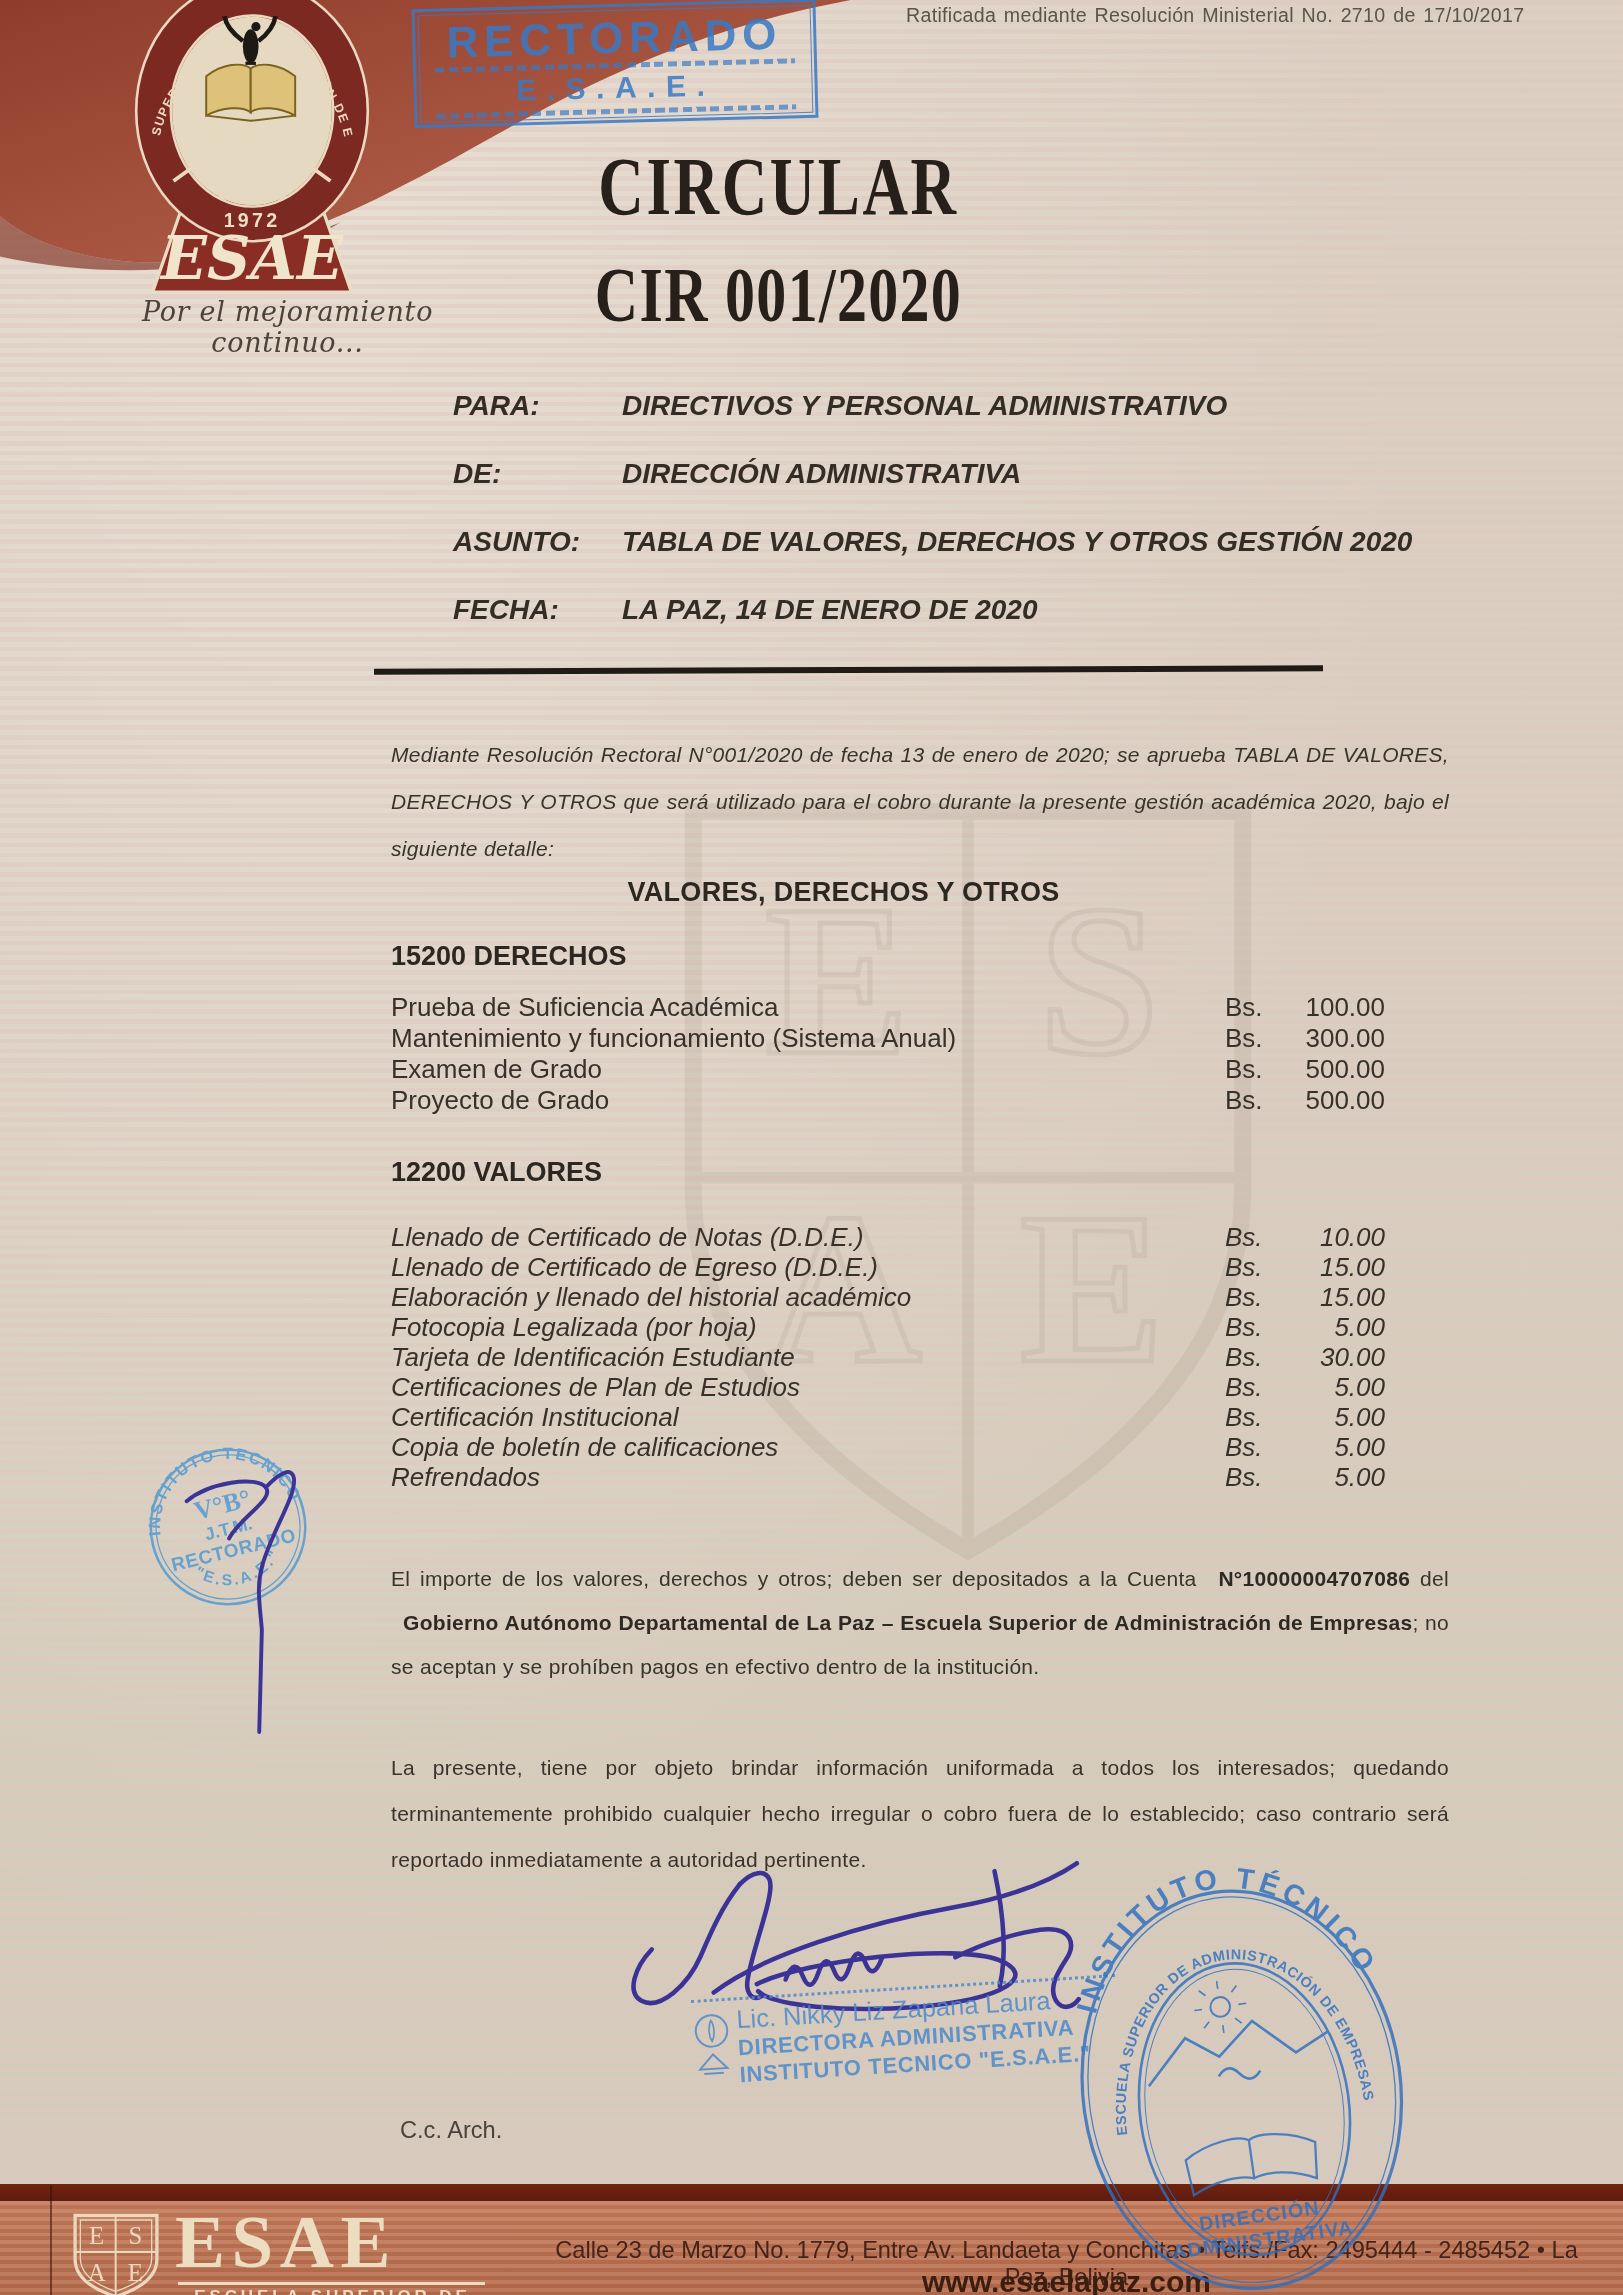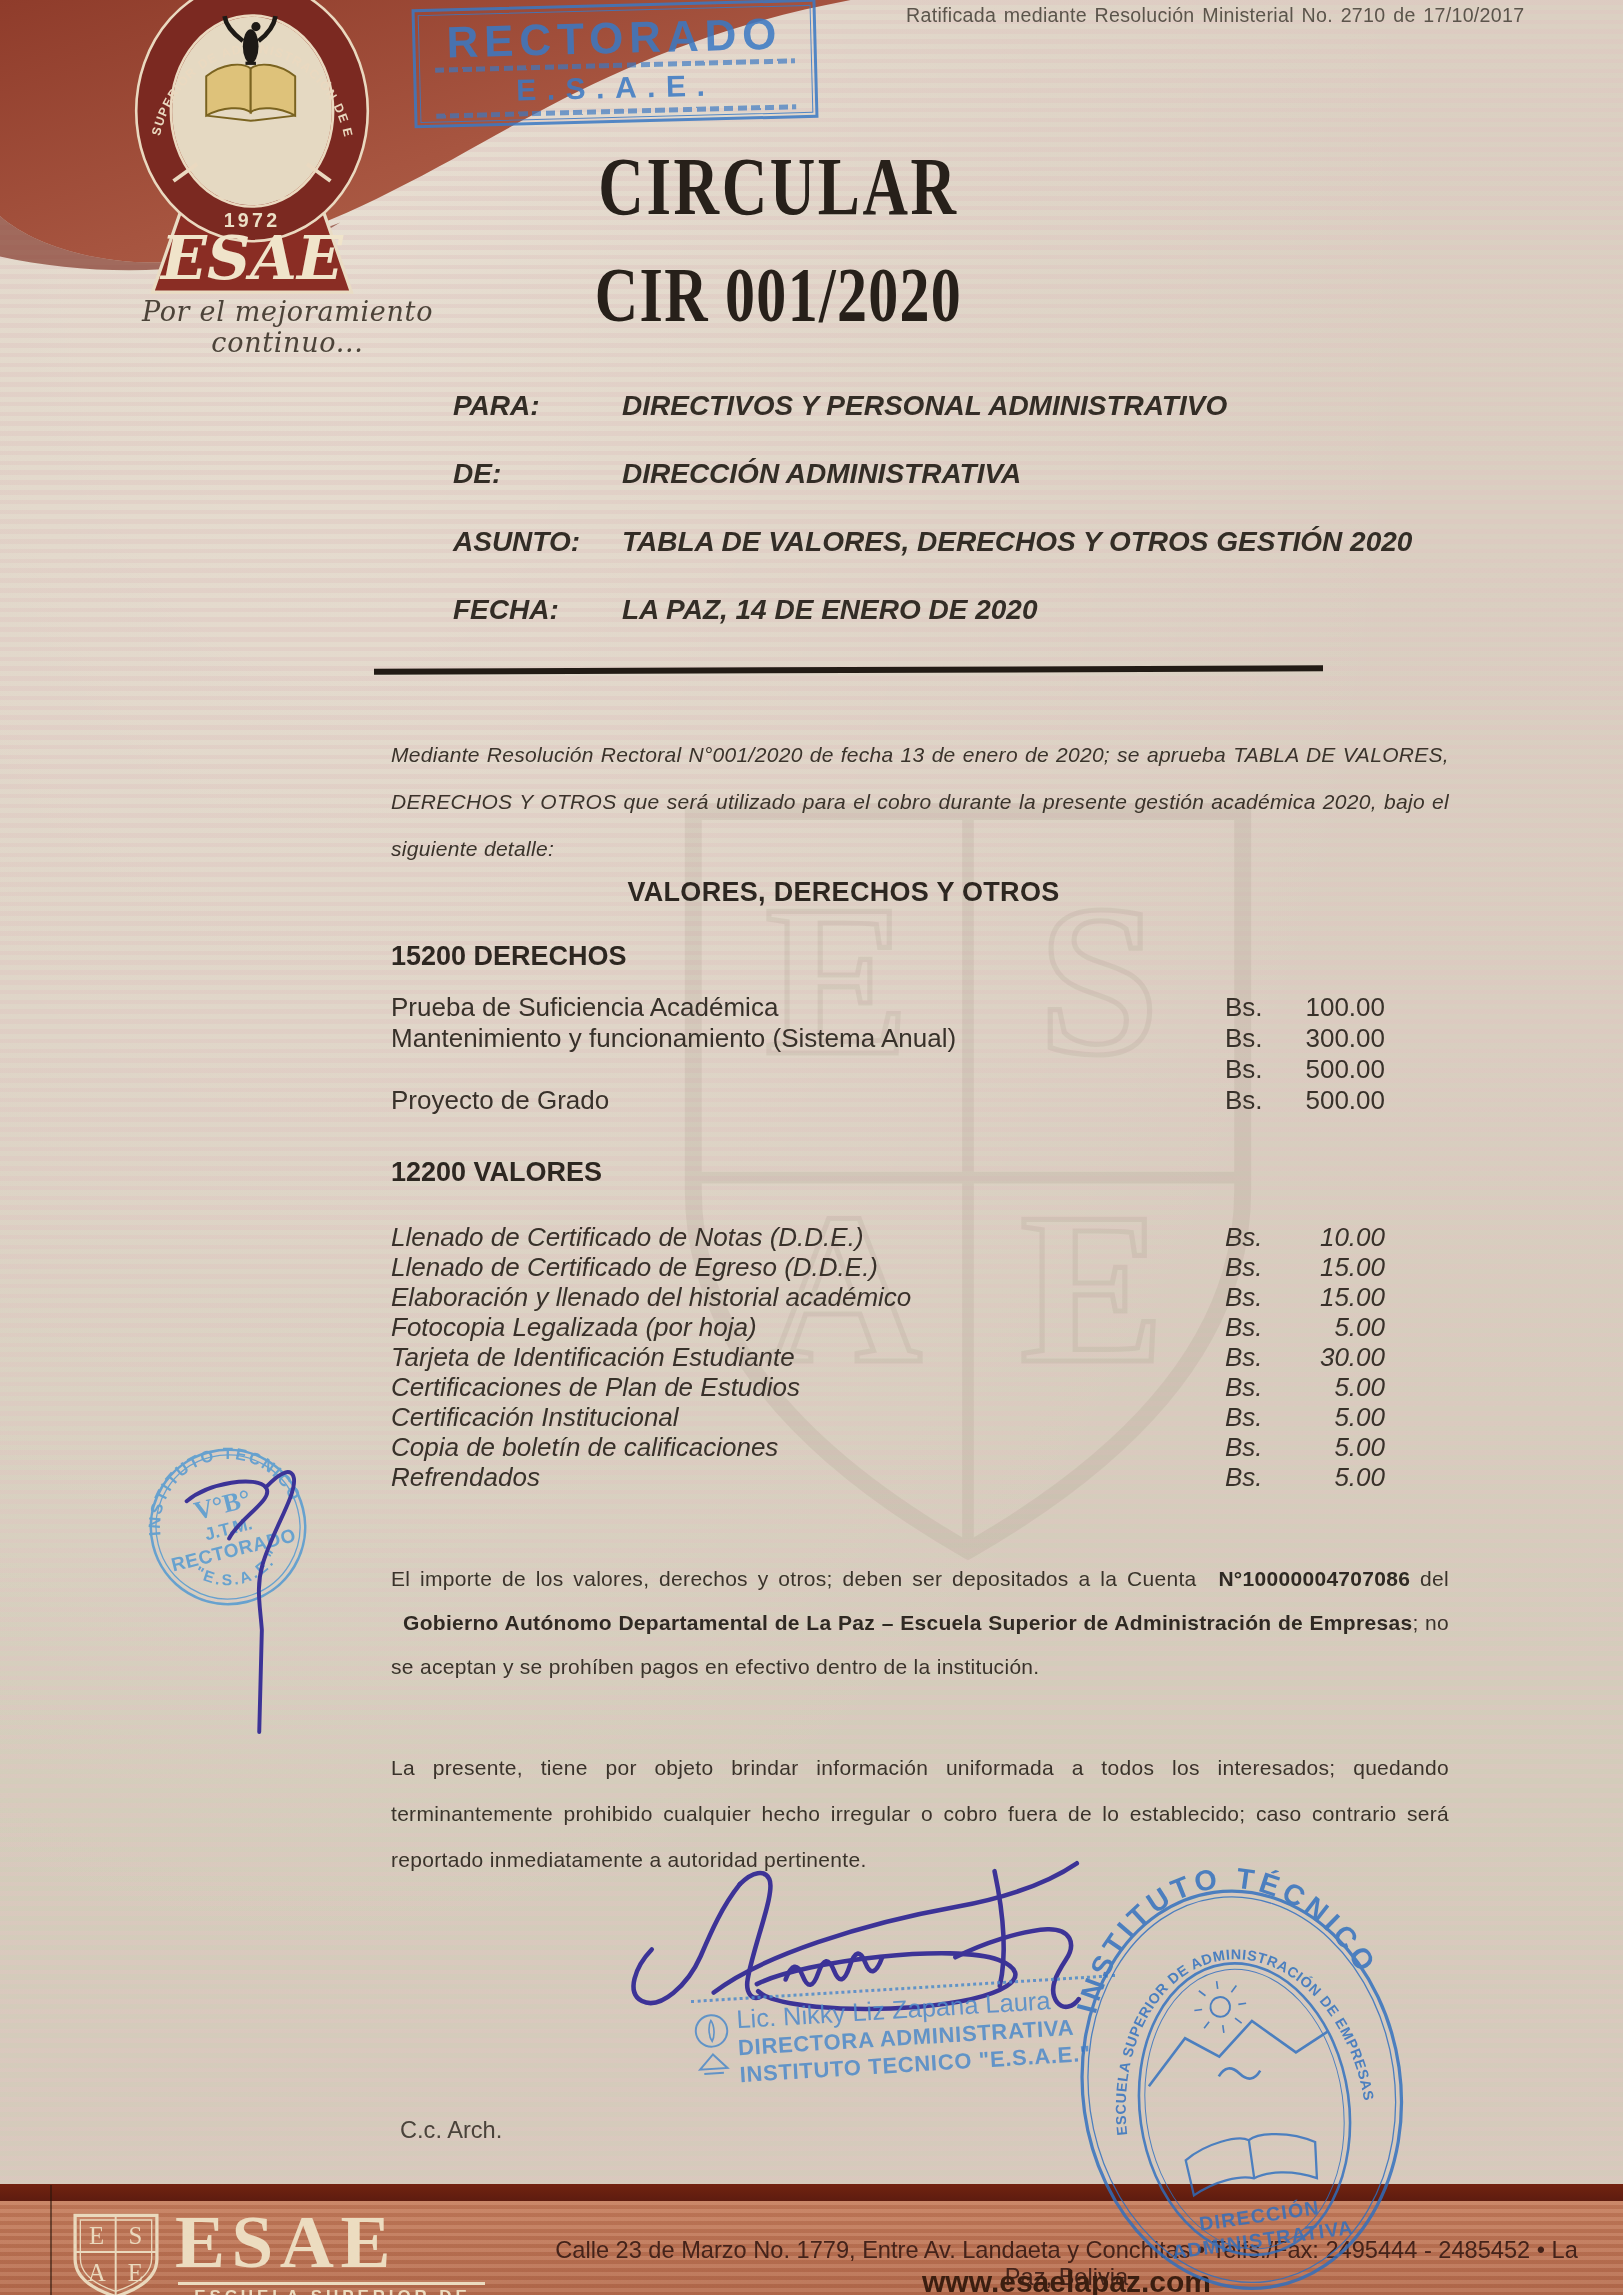--- a/index.html
+++ b/index.html
@@ -191,20 +191,21 @@
       <div class="price-name">Prueba de Suficiencia Académica</div>
       <div class="price-cur">Bs.</div>
       <div class="price-amt">100.00</div>
     </div>
     <div class="price-row">
       <div class="price-name">Mantenimiento y funcionamiento (Sistema Anual)</div>
       <div class="price-cur">Bs.</div>
       <div class="price-amt">300.00</div>
     </div>
     <div class="price-row">
+      <div class="price-name">Examen de Grado</div>
       <div class="price-cur">Bs.</div>
       <div class="price-amt">500.00</div>
     </div>
     <div class="price-row">
       <div class="price-name">Proyecto de Grado</div>
       <div class="price-cur">Bs.</div>
       <div class="price-amt">500.00</div>
     </div>
   </div>
 

